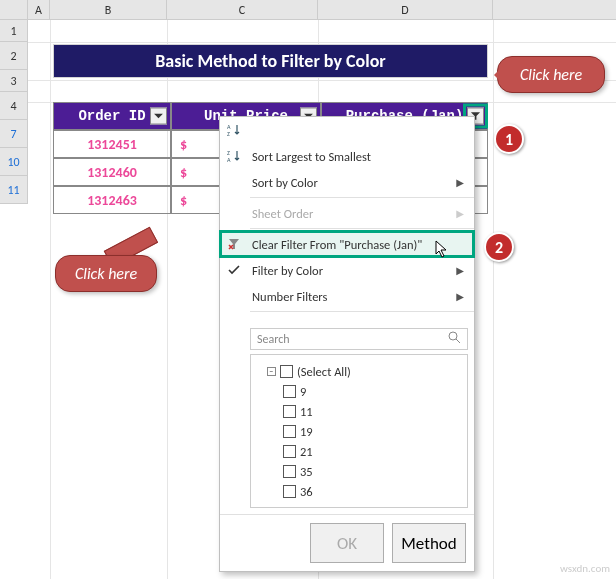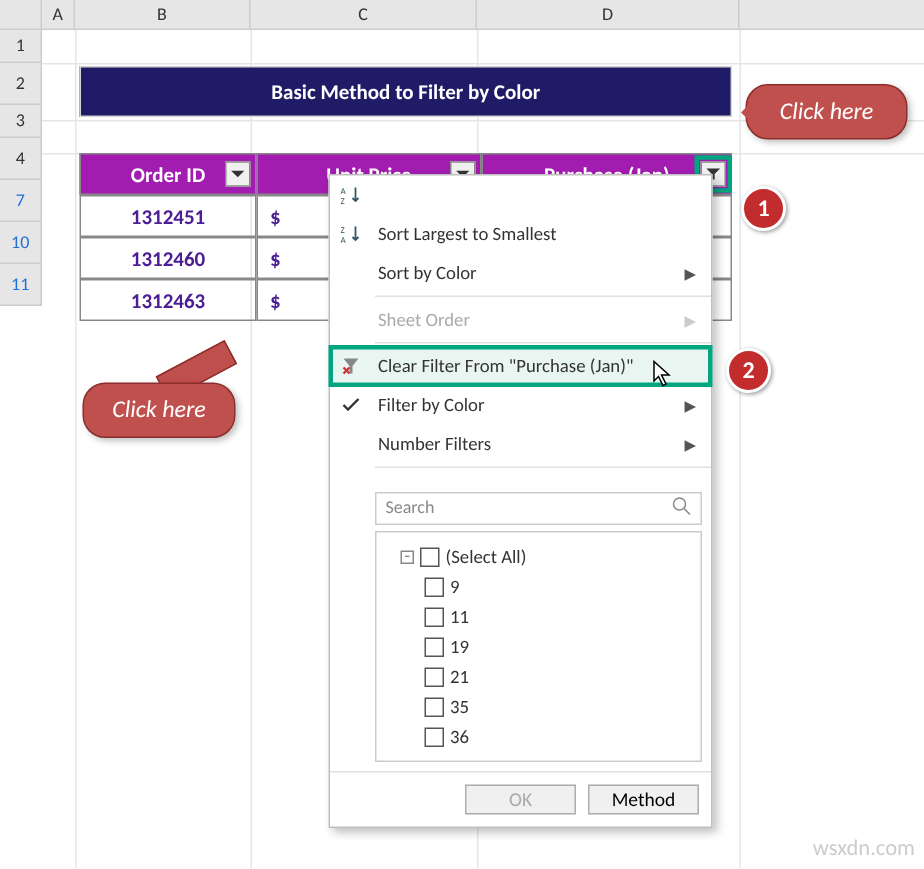--- a/index.html
+++ b/index.html
@@ -11,25 +11,25 @@
   .ch-b { width: 117px; }
   .ch-c { width: 151px; }
   .ch-d { width: 175px; }
   .row-headers { position: absolute; left: 0; top: 20px; width: 28px; }
   .row-h { height: 22px; line-height: 22px; text-align: center; font-size: 12px; color: #333; background: #e6e6e6; border-right: 1px solid #ccc; border-bottom: 1px solid #ccc; }
   .row-h.big { height: 28px; line-height: 28px; }
   .row-h.blue { color: #1e6fd6; }
   .sheet { position: absolute; left: 28px; top: 20px; right: 0; bottom: 0; }
   .grid-line-v { position: absolute; top: 0; bottom: 0; width: 1px; background: #e5e5e5; }
   .grid-line-h { position: absolute; left: 0; right: 0; height: 1px; background: #e5e5e5; }
-  .title-banner { position: absolute; left: 25px; top: 24px; width: 435px; height: 34px; background: #1f1b66; color: #fff; font-weight: bold; font-size: 14px; display: flex; align-items: center; justify-content: center; border: 1px solid #d4d4d4; }
+  .title-banner { position: absolute; left: 25px; top: 24px; width: 435px; height: 34px; background: #1f1b66; color: #fff; font-weight: bold; font-size: 18px; display: flex; align-items: center; justify-content: center; border: 1px solid #d4d4d4; }
   .table { position: absolute; left: 25px; top: 82px; width: 435px; }
   .trow { display: flex; height: 28px; }
-  .tcell { border: 1px solid #888; display: flex; align-items: center; justify-content: center; font-size: 14px; font-weight: bold; color: #4c1d95; }
-  .thead .tcell { background: #a21caf; color: #fff; position: relative; }
+  .tcell { border: 1px solid #888; display: flex; align-items: center; justify-content: center; font-size: 14px; font-weight: bold; color: #ec4899; }
+  .thead .tcell { background: #4c1d95; color: #fff; position: relative; font-family: Liberation Mono, monospace; }
   .c-b { width: 118px; }
   .c-c { width: 150px; }
   .c-d { width: 167px; }
   .filter-btn { position: absolute; right: 3px; top: 50%; transform: translateY(-50%); width: 17px; height: 17px; background: #f0f0f0; border: 1px solid #888; display: flex; align-items: center; justify-content: center; cursor: pointer; }
   .filter-btn svg { width: 11px; height: 11px; }
   .filter-btn.active { outline: 3px solid #00a680; outline-offset: 1px; }
   .context-menu { position: absolute; left: 219px; top: 116px; width: 256px; background: #fff; border: 1px solid #bfbfbf; box-shadow: 3px 3px 6px rgba(0,0,0,.25); }
   .menu-item { height: 26px; display: flex; align-items: center; padding-left: 32px; font-size: 12.5px; color: #333; position: relative; cursor: pointer; }
   .menu-item.disabled { color: #aaa; cursor: default; }
   .menu-item .arrow { position: absolute; right: 10px; font-size: 10px; color: #555; }
@@ -40,31 +40,31 @@
   .menu-item.highlight { outline: 3px solid #00a680; outline-offset: -2px; background: #e8f5f1; }
   .cursor-img { position: absolute; left: 435px; top: 240px; width: 16px; height: 20px; }
   .search-box { margin: 16px 6px 4px 30px; height: 22px; border: 1px solid #ccc; display: flex; align-items: center; padding: 0 6px; font-size: 12px; color: #888; justify-content: space-between; }
   .tree-box { margin: 0 6px 6px 30px; border: 1px solid #ccc; padding: 6px 6px; font-size: 12.5px; color: #333; }
   .tree-item { display: flex; align-items: center; height: 20px; gap: 4px; }
   .tree-item.level0 { padding-left: 10px; }
   .tree-item.level1 { padding-left: 26px; }
   .collapse-box { width: 9px; height: 9px; border: 1px solid #888; font-size: 8px; line-height: 7px; text-align: center; }
   .checkbox { width: 13px; height: 13px; border: 1px solid #555; background: #fff; }
   .btn-row { display: flex; justify-content: flex-end; gap: 8px; padding: 8px; border-top: 1px solid #e0e0e0; }
-  .btn { width: 74px; height: 20px; border: 1px solid #adadad; background: #f0f0f0; font-size: 13px; display: flex; align-items: center; justify-content: center; cursor: pointer; }
+  .btn { width: 74px; height: 40px; border: 1px solid #adadad; background: #f0f0f0; font-size: 17px; display: flex; align-items: center; justify-content: center; cursor: pointer; }
   .btn.disabled { color: #aaa; cursor: default; }
   .callout { position: absolute; background: #c0504d; color: #fff; font-style: italic; font-size: 16px; padding: 8px 8px; border: 1.5px solid #8c2f2c; border-radius: 15px; box-shadow: 2px 2px 4px rgba(0,0,0,.25); }
   .callout.top { left: 497px; top: 56px; width: 108px; text-align: center; }
   .callout.top::after { content: ''; position: absolute; left: -12px; top: 50%; transform: translateY(-50%); border: 8px solid transparent; border-right-color: #c0504d; }
   .callout.left { left: 55px; top: 255px; width: 102px; text-align: center; }
   .callout.left::after { content: ''; position: absolute; right: -4px; top: -6px; width: 50px; height: 16px; background: #c0504d; transform: rotate(-28deg); transform-origin: left center; z-index: -1; border: 1.5px solid #8c2f2c; }
   .badge { position: absolute; width: 30px; height: 30px; border-radius: 50%; background: #c22c2c; border: 2px solid #fff; box-shadow: 1px 1px 3px rgba(0,0,0,.4); color: #fff; font-weight: bold; font-size: 16px; display: flex; align-items: center; justify-content: center; }
   .badge.b1 { left: 494px; top: 124px; }
   .badge.b2 { left: 484px; top: 232px; }
-  .watermark { position: absolute; right: 6px; bottom: 4px; font-size: 15px; color: #ccc; margin-top: 28px; }
+  .watermark { position: absolute; right: 6px; bottom: 4px; font-size: 11px; color: #ccc; margin-top: 28px; }
 </style>
 </head>
 <body>
 
 <div class="col-headers">
   <div class="col-h ch-sel"></div>
   <div class="col-h ch-a">A</div>
   <div class="col-h ch-b">B</div>
   <div class="col-h ch-c">C</div>
   <div class="col-h ch-d">D</div>

